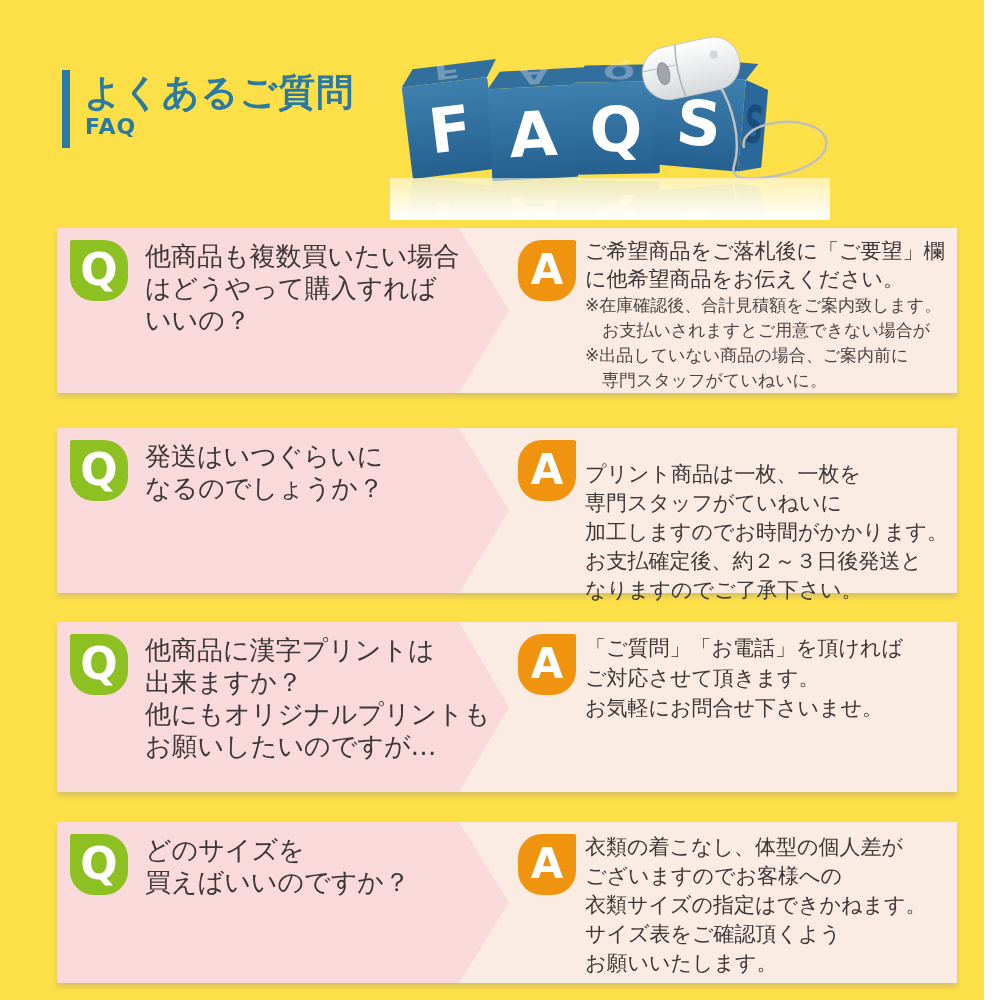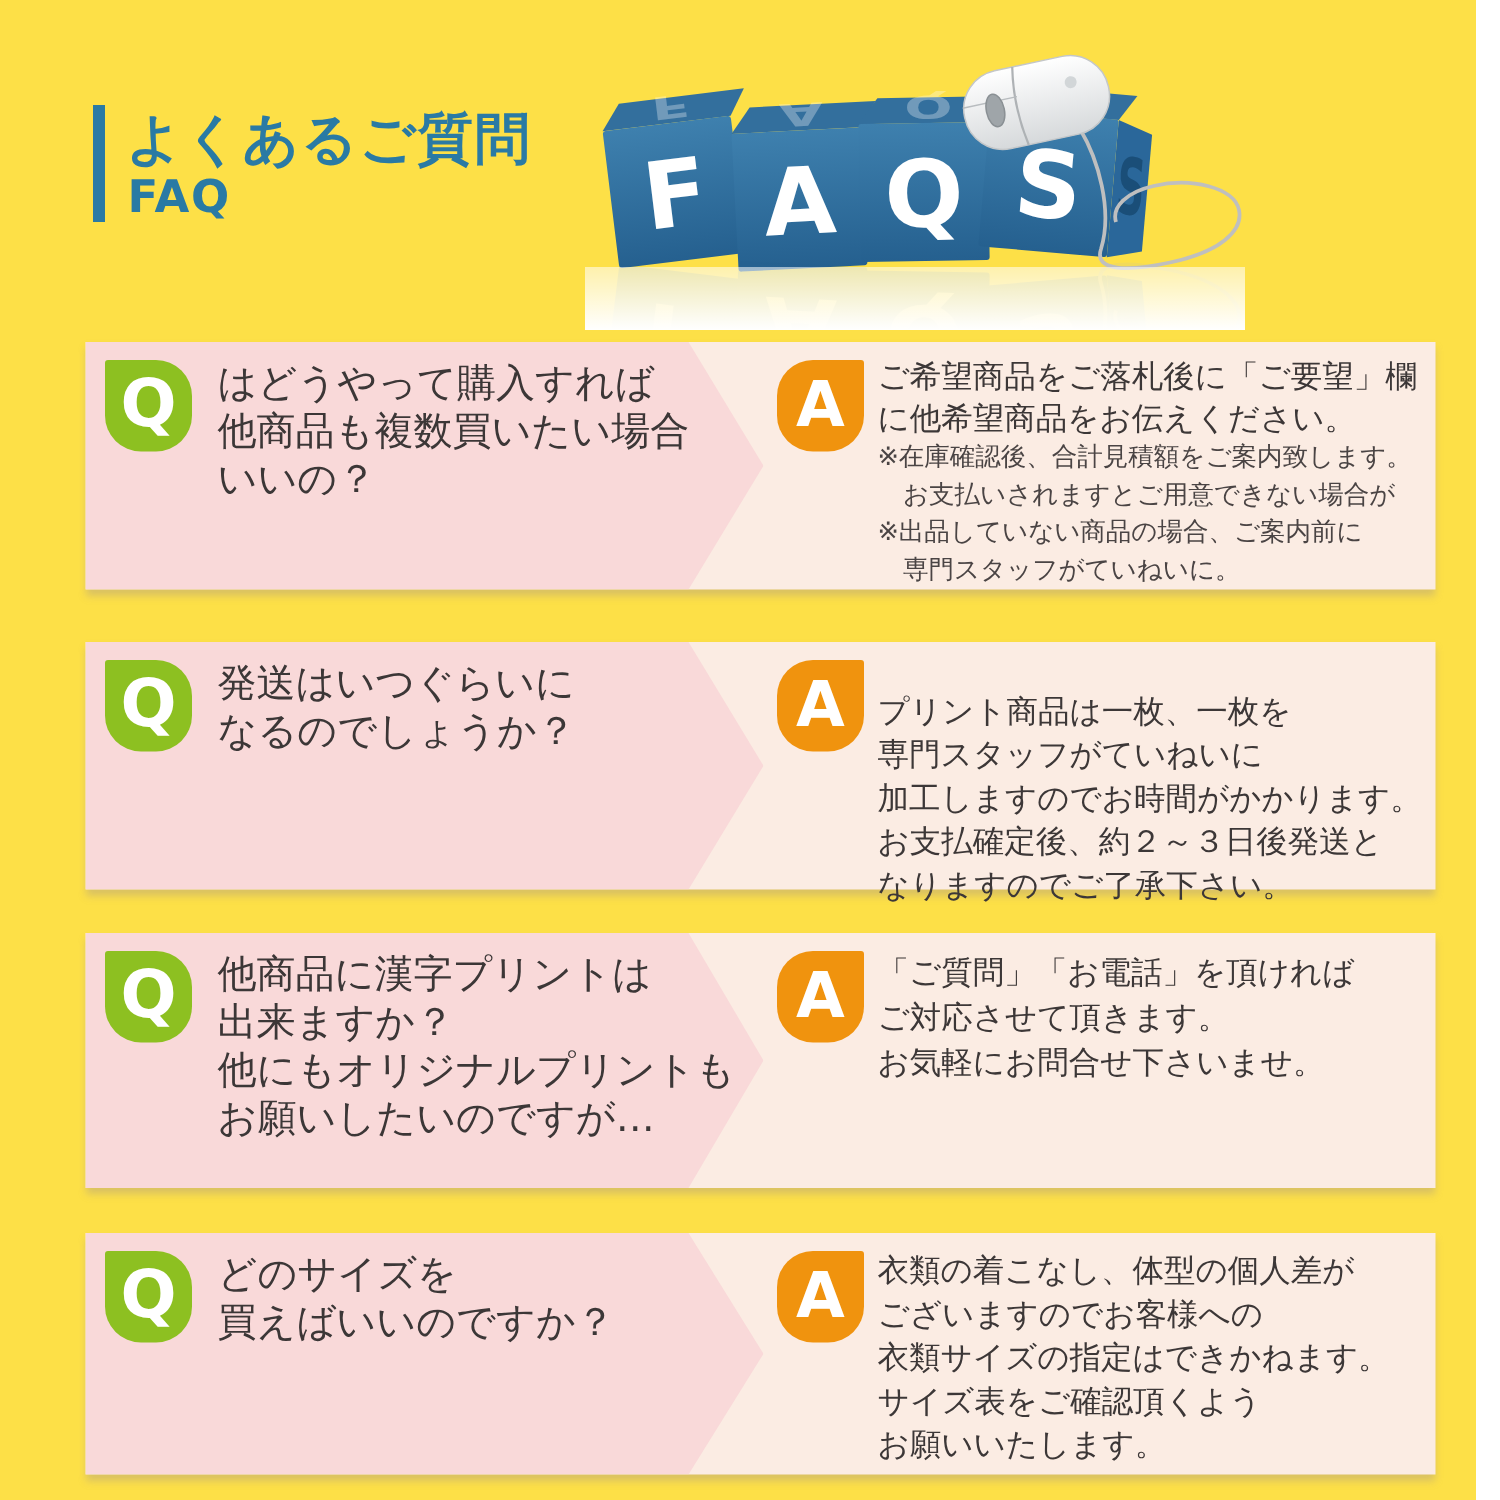--- a/index.html
+++ b/index.html
@@ -2,21 +2,21 @@
 <html><head>
 <meta charset="utf-8">
 <style>
   html,body { margin:0; padding:0; background:#ffffff; }
   body { font-family:"DejaVu Sans", sans-serif; }
   .page { position:relative; width:984px; height:1000px; background:#fde047; overflow:hidden; }
 
   
   .hdr-bar { position:absolute; left:62px; top:70px; width:8px; height:78px; background:#2A7AA4; }
   .hdr-title { position:absolute; left:84px; top:68px; font-size:37px; font-weight:bold; color:#2A7AA4; letter-spacing:1px; white-space:nowrap; }
-  .hdr-sub { position:absolute; left:85px; top:114px; font-size:30px; font-weight:bold; color:#2A7AA4; letter-spacing:1px; }
+  .hdr-sub { position:absolute; left:85px; top:114px; font-size:22px; font-weight:bold; color:#2A7AA4; letter-spacing:1px; }
 
   .faq-graphic { position:absolute; left:390px; top:28px; width:440px; height:192px; }
   .blk-letter { font-family:"DejaVu Sans", sans-serif; font-weight:bold; }
 
   
   .faq-row { position:absolute; left:57px; width:900px; background:#FBECE3;
              box-shadow:0 4px 5px rgba(160,145,145,0.38); }
   .row-0 { top:228px; height:165px; }
   .row-1 { top:428px; height:165px; }
   .row-2 { top:622px; height:170px; }
@@ -106,22 +106,22 @@
     </g>
 
     <use href="#scene" transform="translate(0,299) scale(1,-1)" opacity="0.16"></use>
     <rect x="0" y="150" width="440" height="42" fill="url(#fadeGrad)"></rect>
   </svg>
 
   <div class="faq-row row-0">
     <div class="q-area"></div>
     <div class="badge q-badge">Q</div>
     <div class="q-text">
+        <div class="line">他商品も複数買いたい場合</div>
         <div class="line">はどうやって購入すれば</div>
-        <div class="line">他商品も複数買いたい場合</div>
         <div class="line">いいの？</div>
       </div>
     <div class="badge a-badge">A</div>
     <div class="a-text" style="top:9px; line-height:28px;">
       <div>
           <div class="line">ご希望商品をご落札後に「ご要望」欄</div>
           <div class="line">に他希望商品をお伝えください。</div>
         </div>
       <div class="a-notes">
           <div class="line">※在庫確認後、合計見積額をご案内致します。</div>

